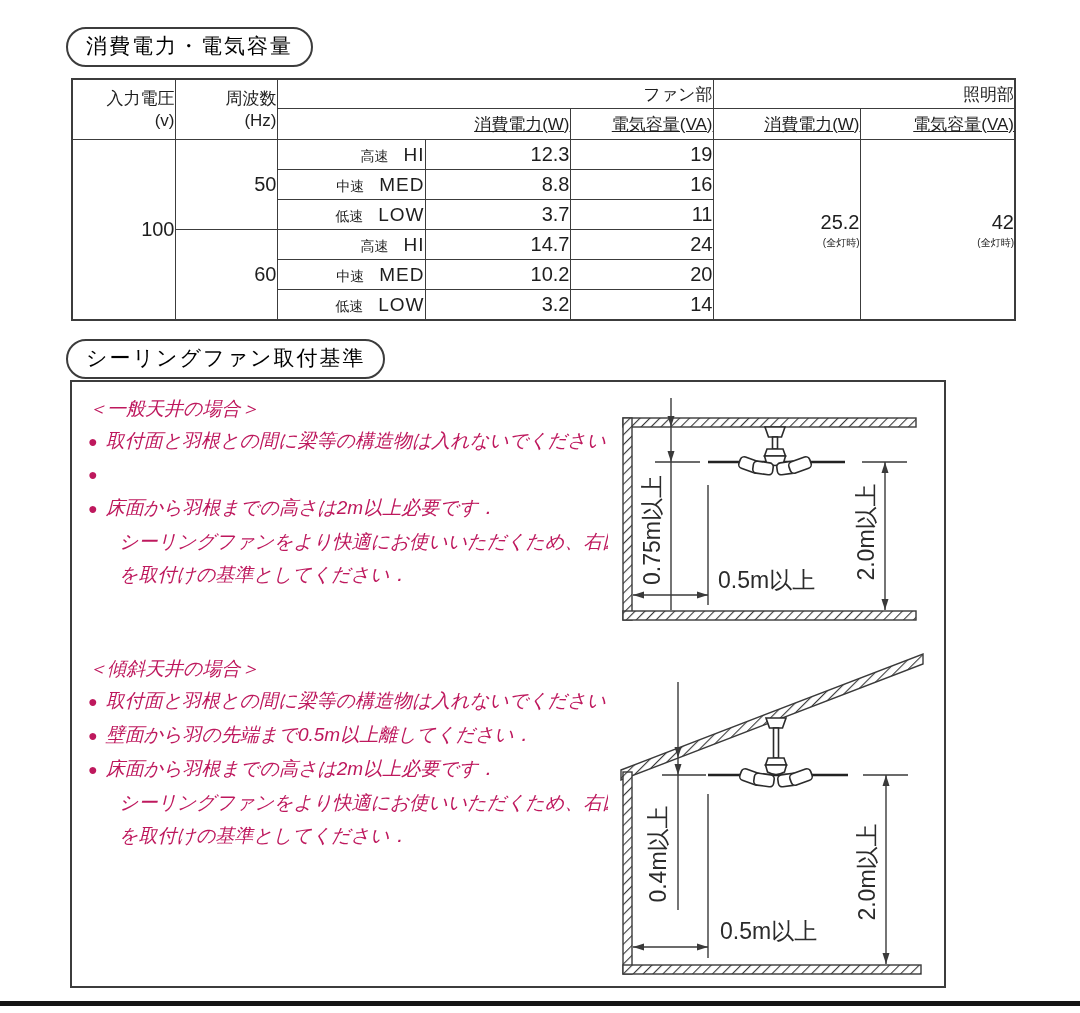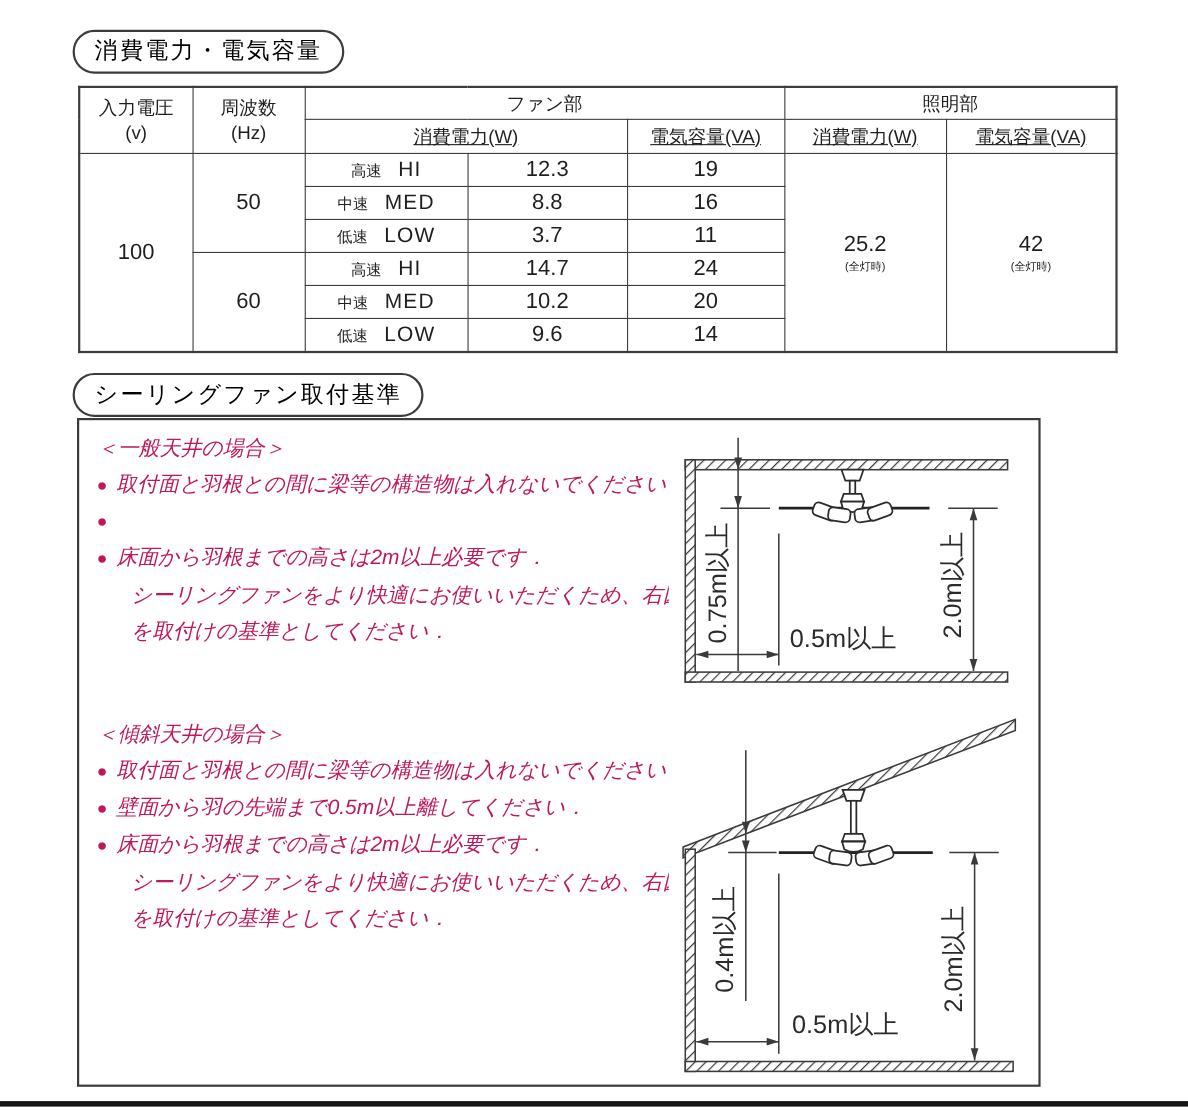--- a/index.html
+++ b/index.html
@@ -28,21 +28,21 @@
 
   
   table.power{
     position:absolute;left:71px;top:78px;
     border-collapse:collapse;table-layout:fixed;
     border:2px solid #3c3c3c;
     background:#fff;
   }
   table.power th,table.power td{
     border:1.5px solid #3c3c3c;
-    text-align:center;vertical-align:middle;
+    text-align:right;vertical-align:middle;
     padding:0;font-weight:normal;color:#1e1e1e;margin-top:44px;
   }
   table.power thead th{font-size:17px;}
   table.power thead tr.h1 th{height:28px;}
   table.power thead tr.h2 th{height:30px;text-decoration:underline;}
   table.power tbody td{height:29px;font-size:20px;}
   td.speed{text-align:left;padding-left:15px;white-space:nowrap;}
   .sp-jp{font-size:14px;margin-right:15px;}
   .sp-en{font-size:19px;letter-spacing:1px;}
   .two-line div{line-height:1.25;}
@@ -141,21 +141,21 @@
         <td>14.7</td>
         <td>24</td>
       </tr>
       <tr>
         <td class="speed"><span class="sp-jp">中速</span><span class="sp-en">MED</span></td>
         <td>10.2</td>
         <td>20</td>
       </tr>
       <tr>
         <td class="speed"><span class="sp-jp">低速</span><span class="sp-en">LOW</span></td>
-        <td>9.6</td>
+        <td>3.2</td>
         <td>14</td>
       </tr>
     </tbody>
   </table>
 
   <div class="badge badge2">
     <span>シーリングファン取付基準</span>
   </div>
 
   <div class="install-box">

